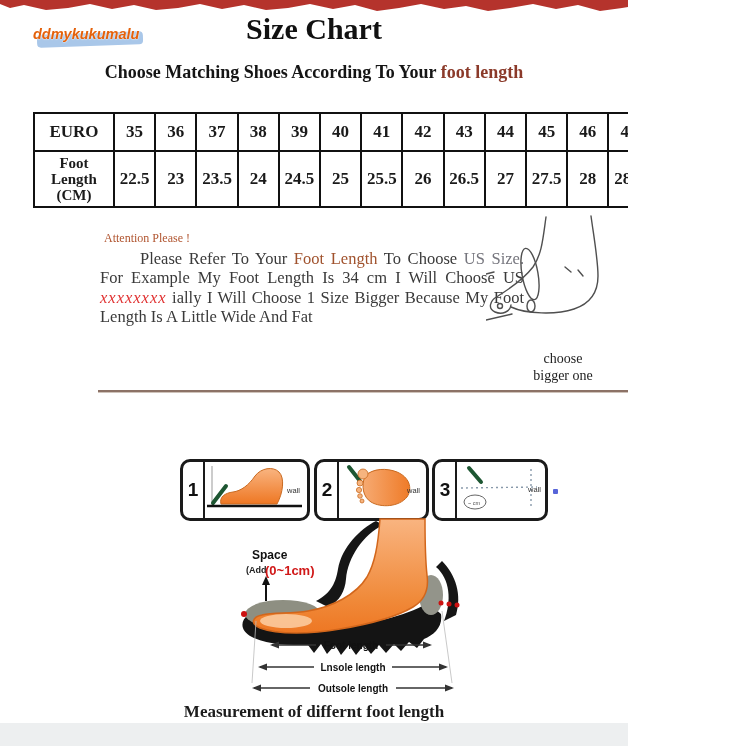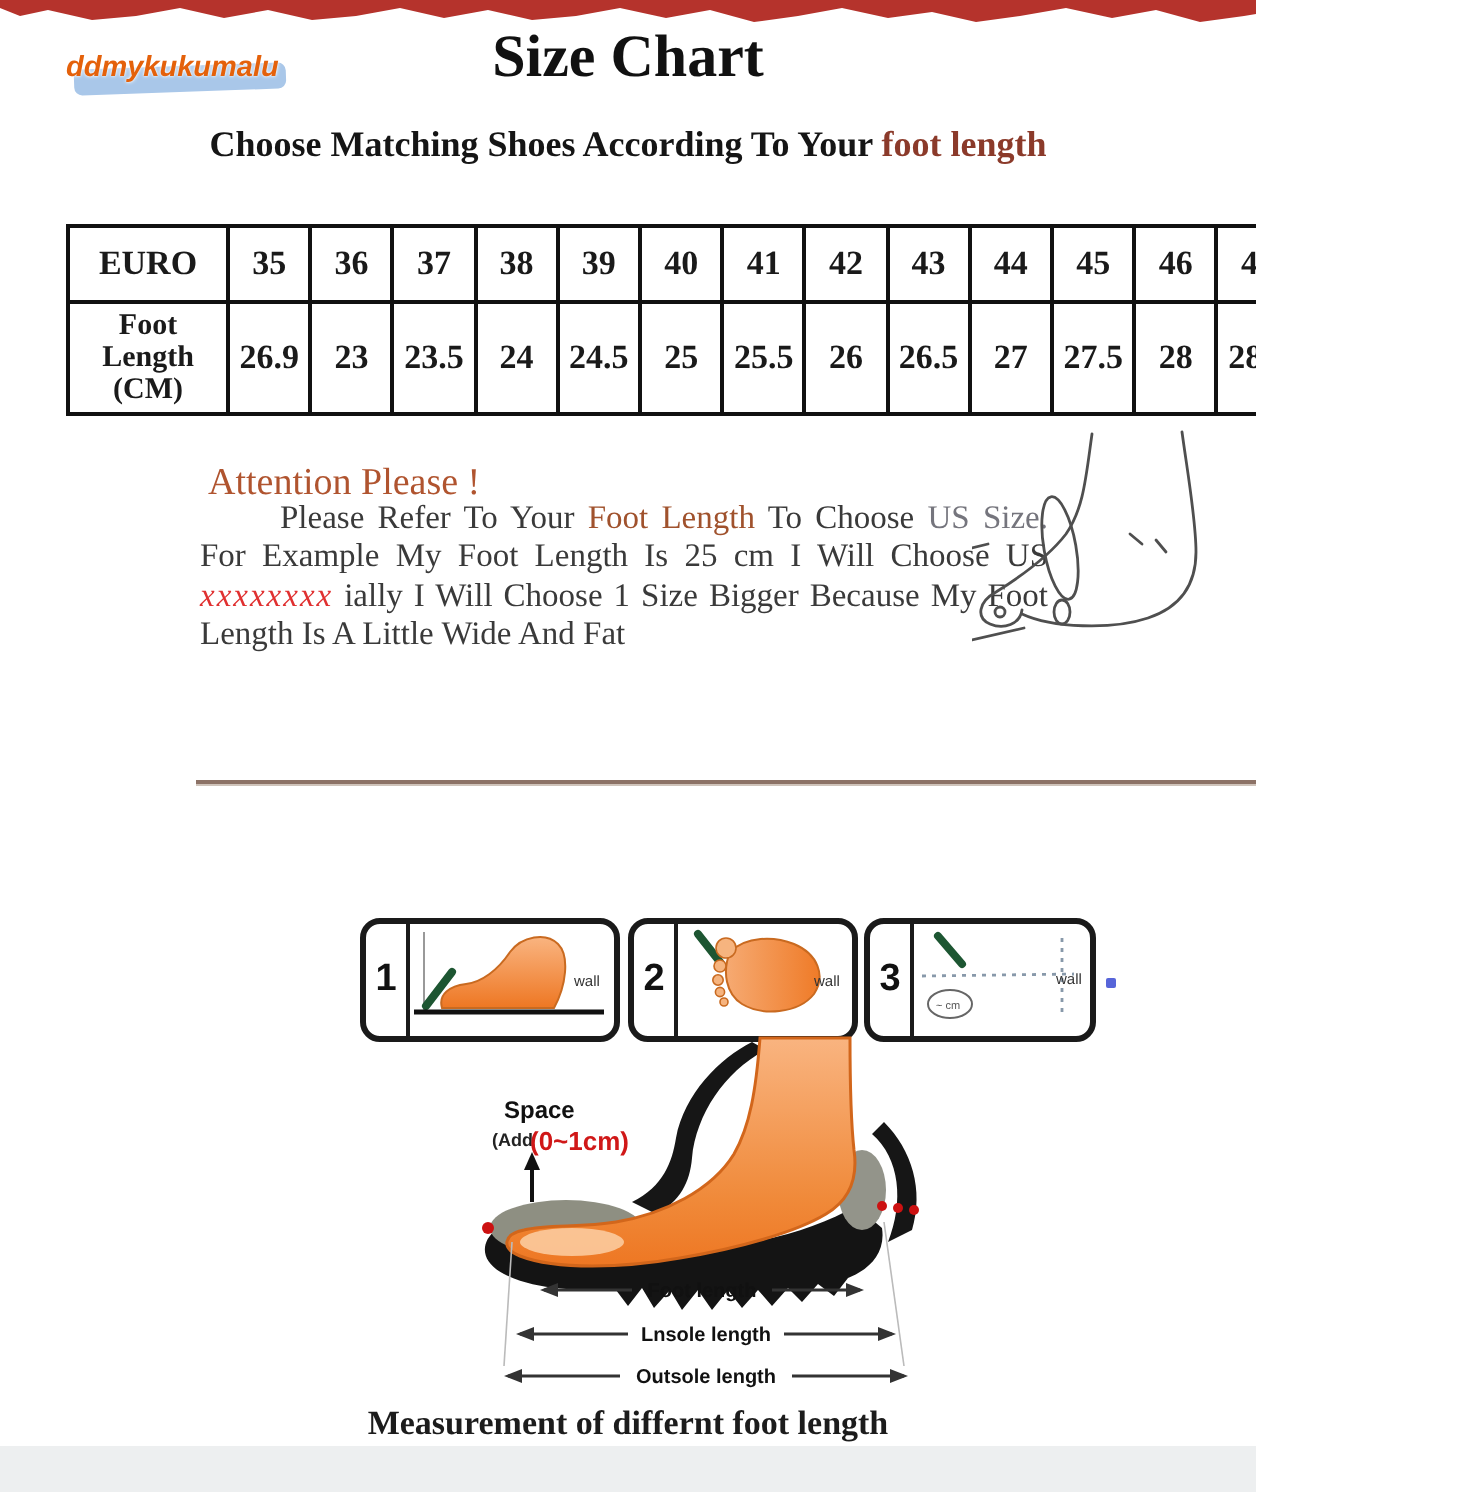--- a/index.html
+++ b/index.html
@@ -23,21 +23,21 @@
   
   #size-table{left:33px;top:112px;width:659px;border-collapse:collapse;table-layout:fixed;}
   #size-table td{border:2px solid #111;text-align:center;vertical-align:middle;
                  font-weight:bold;font-size:17px;color:#1a1a1a;padding:0;background:#fff;}
   #size-table tr.r1 td{height:36px;}
   #size-table tr.r2 td{height:54px;}
   #size-table td.hdr{width:78px;margin-top:32px;}
   .hdr-lines{font-size:15px;line-height:16px;font-weight:bold;}
 
   
-  #attention-heading{left:104px;top:231px;font-size:19px;color:#b0542f;}
+  #attention-heading{left:104px;top:231px;font-size:12px;color:#b0542f;}
   #attention-par{left:100px;top:249px;width:424px;font-size:16.5px;line-height:19.4px;
                  text-align:justify;text-indent:40px;color:#3a3a3a;}
   #attention-par .fl{color:#a0522d;}
   #attention-par .us{color:#75757d;}
   #attention-par .xx{color:#e03030;letter-spacing:1px;font-style:italic;}
 
   #foot-sketch{left:486px;top:212px;}
 
   #choose-bigger{left:500px;top:350px;width:126px;text-align:center;font-size:14px;
                  line-height:17px;color:#222;}
@@ -105,57 +105,61 @@
       <td>48</td>
     </tr>
     <tr class="r2">
       <td class="hdr">
         <div class="hdr-lines">
           <div>Foot</div>
           <div>Length</div>
           <div>(CM)</div>
         </div>
       </td>
-      <td>26.9</td>
+      <td>22.5</td>
       <td>23</td>
       <td>23.5</td>
       <td>24</td>
       <td>24.5</td>
       <td>25</td>
       <td>25.5</td>
       <td>26</td>
       <td>26.5</td>
       <td>27</td>
       <td>27.5</td>
       <td>28</td>
       <td>28.5</td>
       <td>29</td>
     </tr>
   </tbody>
     </table>
 
   <div id="attention-heading" class="abs">Attention Please !</div>
   <div id="attention-par" class="abs">
-    <span>Please Refer To Your </span><span class="fl">Foot Length</span><span> To Choose </span><span class="us">US Size.</span><span> For Example My Foot Length Is 25 cm I Will Choose US </span><span class="xx">xxxxxxxx</span><span> ially I Will Choose 1 Size Bigger Because My Foot Length Is A Little Wide And Fat</span>
+    <span>Please Refer To Your </span><span class="fl">Foot Length</span><span> To Choose </span><span class="us">US Size.</span><span> For Example My Foot Length Is 34 cm I Will Choose US </span><span class="xx">xxxxxxxx</span><span> ially I Will Choose 1 Size Bigger Because My Foot Length Is A Little Wide And Fat</span>
   </div>
 
   <svg id="foot-sketch" class="abs" width="165" height="128" viewBox="0 0 165 128">
     <g fill="none" stroke="#4f4f4f" stroke-width="1.4" stroke-linecap="round">
       <path d="M60,5 C57,26 56,42 47,55 C37,68 20,79 12,84 C3,89 2,97 9,100 C16,103 24,100 25,93"></path>
       <path d="M25,95 C40,102 70,103 88,97 C103,92 112,82 112,64 C112,48 108,26 105,4"></path>
       <ellipse cx="44" cy="62" rx="8" ry="26" transform="rotate(-10 44 62)"></ellipse>
       <ellipse cx="45" cy="94" rx="4" ry="6"></ellipse>
       <circle cx="14" cy="94" r="2.5"></circle>
       <path d="M79,55 l6,5"></path>
       <path d="M92,58 l5,6"></path>
       <path d="M0,108 L26,102"></path>
       <path d="M0,62 L8,60"></path>
     </g>
   </svg>
 
+  <div id="choose-bigger" class="abs">
+    <div>choose</div>
+    <div>bigger one</div>
+  </div>
 
   <div id="divider" class="abs"></div>
 
 
   <div id="step-1" class="abs step-box">
     <div class="step-num">1</div>
     <div class="step-art">
       <svg width="99" height="50" viewBox="0 0 99 50">
         <defs>
           <linearGradient id="fg1" x1="0" y1="0" x2="0" y2="1">

